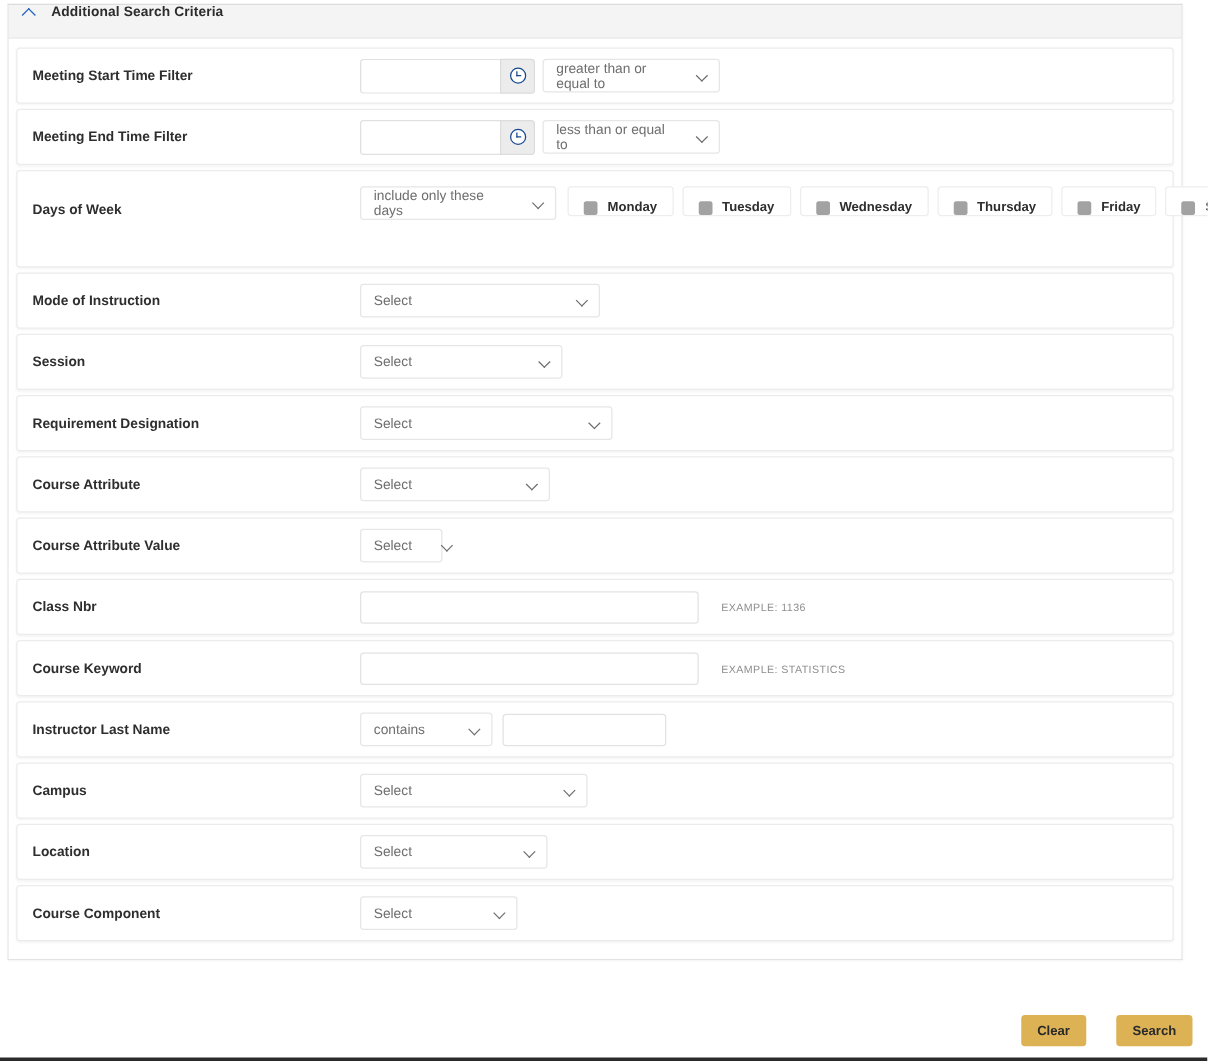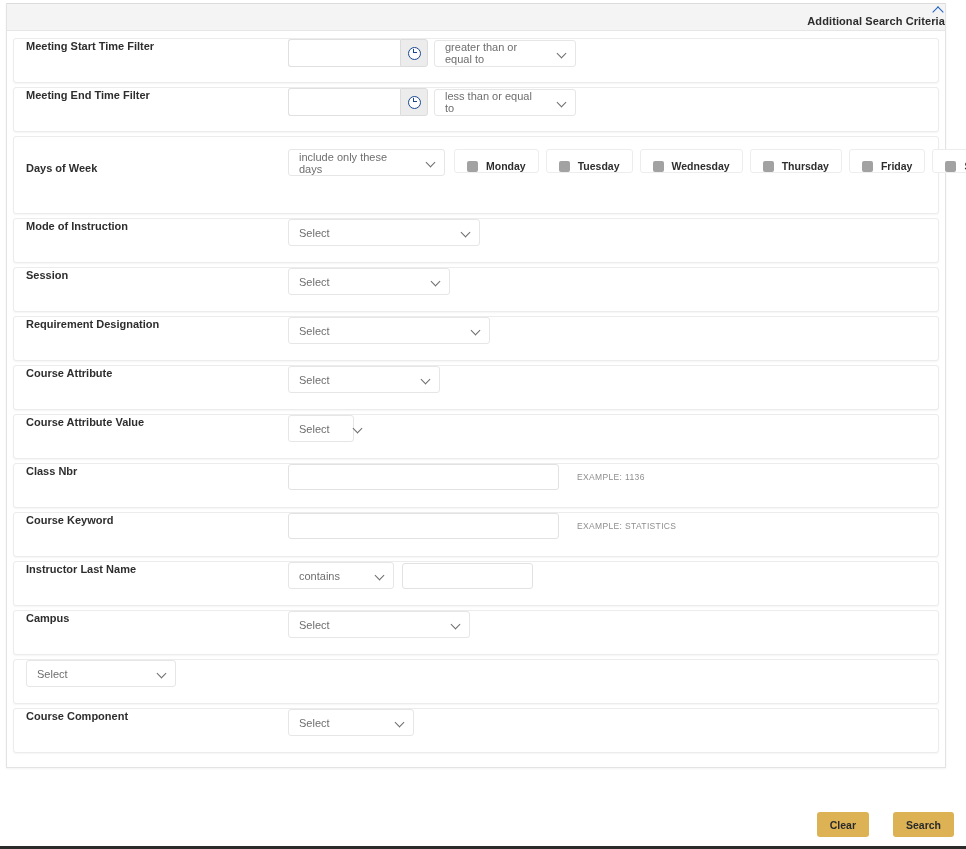--- a/index.html
+++ b/index.html
@@ -36,23 +36,23 @@
     border-top: 1px solid #dcdcdc;
     box-shadow: 0 1px 2px rgba(0,0,0,0.05);
   }
 
   
   .panel-header {
     height: 27px;
     background: #f4f4f4;
     border-bottom: 1px solid #e6e6e6;
     display: flex;
-    align-items: flex-end;
+    align-items: flex-start;
     padding-left: 12px;
-    flex-direction: column;
+    gap: 11px;
   }
   .chev-up {
     width: 11px;
     height: 11px;
     position: relative;
     flex: 0 0 auto;
   }
   .chev-up::before {
     content: "";
     position: absolute;
@@ -76,21 +76,21 @@
   }
 
   
   .row {
     background: #ffffff;
     border: 1px solid #ececec;
     border-radius: 3px;
     box-shadow: 0 1px 2px rgba(0,0,0,0.045);
     margin-bottom: 4px;
     display: flex;
-    align-items: flex-start;
+    align-items: center;
     min-height: 45px;
     padding: 0 12px;
   }
   .row.tall {
     align-items: flex-start;
     min-height: 78px;
     padding-top: 0;
   }
   .row-label {
     width: 262px;
@@ -447,20 +447,21 @@
         <div class="row-label">Campus</div>
         <div class="row-field">
           <div class="sel sel-w9">
             <span>Select</span>
             <span class="caret"></span>
           </div>
         </div>
       </div>
 
       <div class="row">
+        <div class="row-label">Location</div>
         <div class="row-field">
           <div class="sel sel-w10">
             <span>Select</span>
             <span class="caret"></span>
           </div>
         </div>
       </div>
 
       <div class="row">
         <div class="row-label">Course Component</div>

